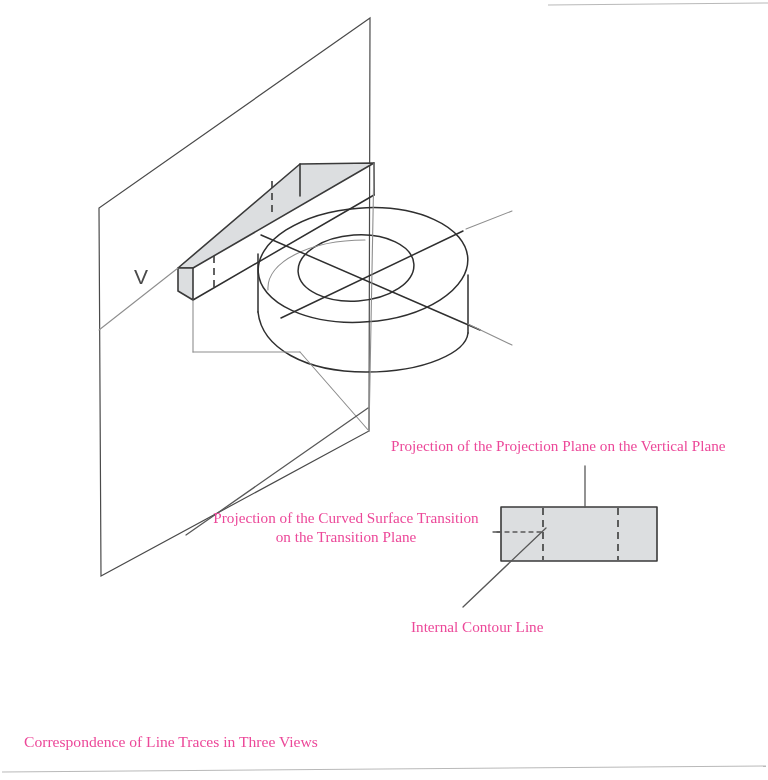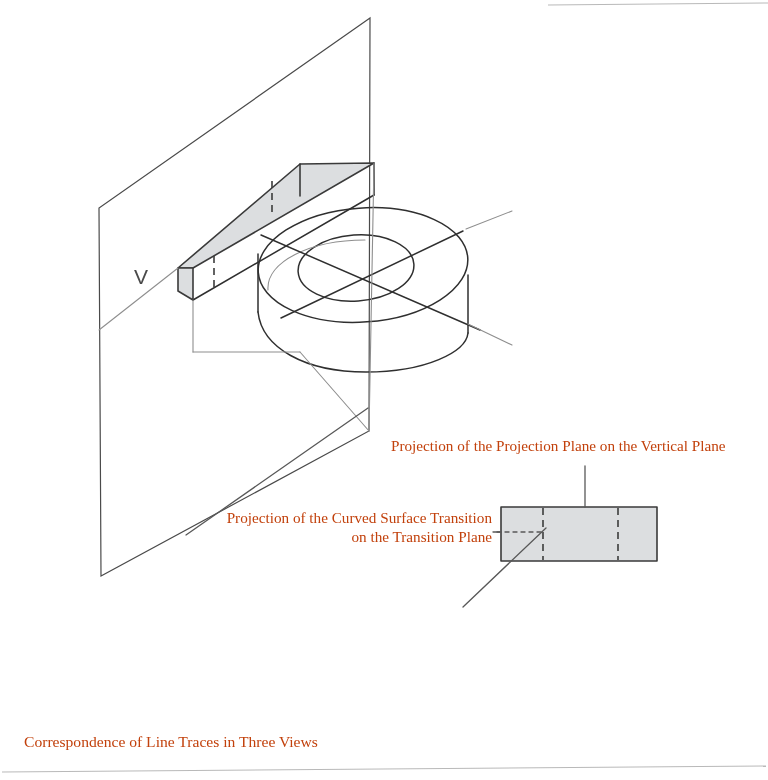--- a/index.html
+++ b/index.html
@@ -21,34 +21,34 @@
     position: absolute;
     left: 0;
     top: 0;
     width: 768px;
     height: 780px;
     display: block;
   }
   .lbl {
     position: absolute;
     font-family: "Liberation Serif", "DejaVu Serif", serif;
-    color: #c2410c;
+    color: #ec4899;
     white-space: nowrap;
     line-height: 1.22;
   }
   #label-vertical-plane {
     left: 391px;
     top: 437px;
     font-size: 15.2px;
   }
   #label-curved-surface {
     left: 200px;
     top: 509px;
     font-size: 15.2px;
-    text-align: right;
+    text-align: center;
     width: 292px;
     white-space: normal;
   }
   #label-internal-contour {
     left: 411px;
     top: 618px;
     font-size: 15.2px;
   }
   #caption {
     left: 0;
@@ -155,16 +155,17 @@
 
   <div class="lbl" id="label-v">V</div>
 
   <div class="lbl" id="label-vertical-plane">Projection of the Projection Plane on the Vertical Plane</div>
 
   <div class="lbl" id="label-curved-surface">
     <span>Projection of the Curved Surface Transition</span><br>
     <span>on the Transition Plane</span>
   </div>
 
+  <div class="lbl" id="label-internal-contour">Internal Contour Line</div>
 
   <div class="lbl" id="caption">Correspondence of Line Traces in Three Views</div>
 
 </div>
 
 </body></html>

